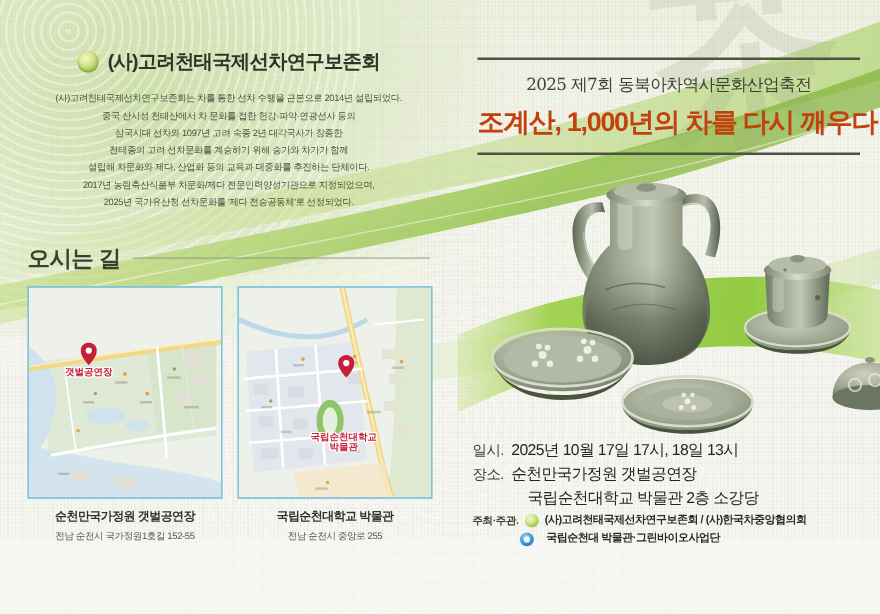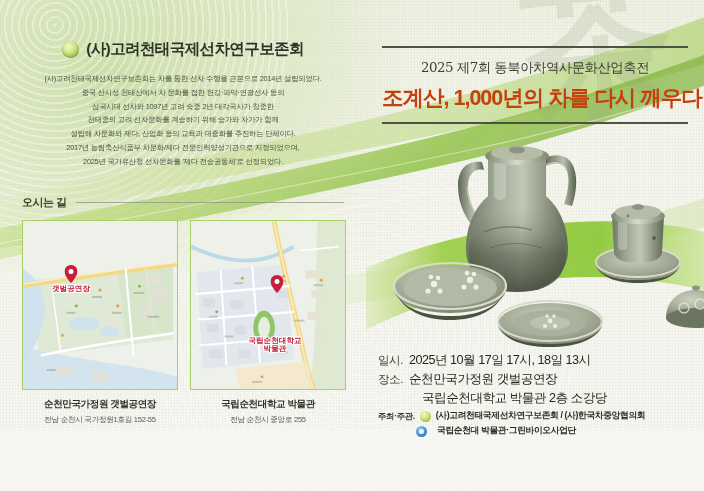--- a/index.html
+++ b/index.html
@@ -123,21 +123,21 @@
   }
 
   .visit-head {
     display: flex;
     align-items: center;
     gap: 9px;
     margin: 28px 0 0 22px;
     width: 322px;
   }
   .visit-title {
-    font-size: 11px;
+    font-size: 18px;
     font-weight: 700;
     color: #3b4031;
     letter-spacing: -0.5px;
     white-space: nowrap;
   }
   .visit-rule {
     flex: 1 1 auto;
     height: 1px;
     background: #8d9480;
     opacity: 0.75;
@@ -147,21 +147,21 @@
     display: flex;
     gap: 12px;
     margin: 10px 0 0 22px;
     width: 324px;
   }
   .map-cell { width: 156px; }
   .map-frame {
     position: relative;
     width: 156px; height: 170px;
     overflow: hidden;
-    background: #bef264;
+    background: #7dd3fc;
     border: 1px solid rgba(120,128,110,0.30);
     box-sizing: border-box;
   }
   .map-svg { position: absolute; inset: 0; }
   .map-pin {
     position: absolute;
     width: 13px; height: 18px;
     transform: translate(-50%, -100%);
   }
   .pin-label {

